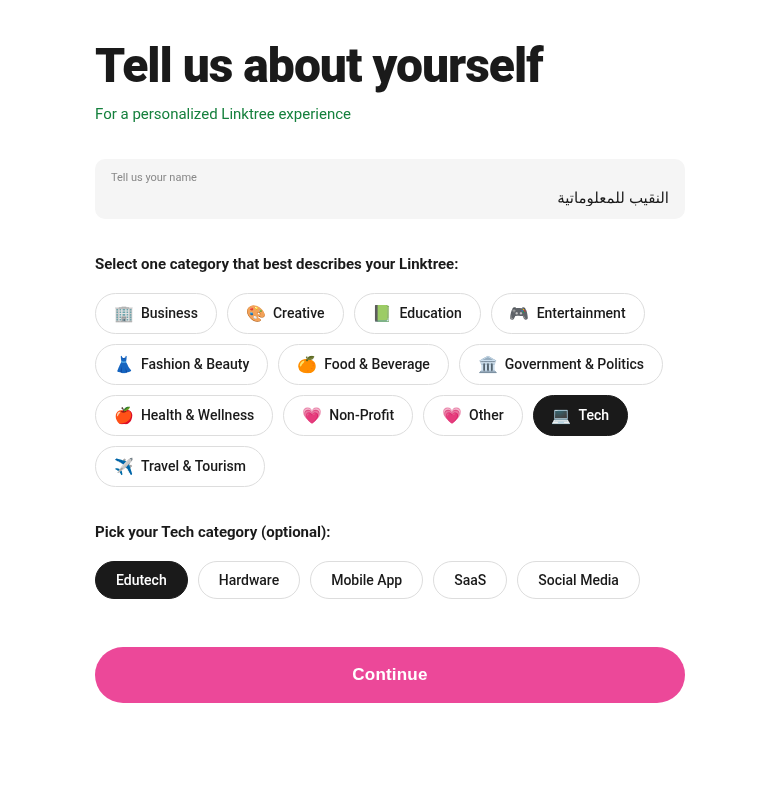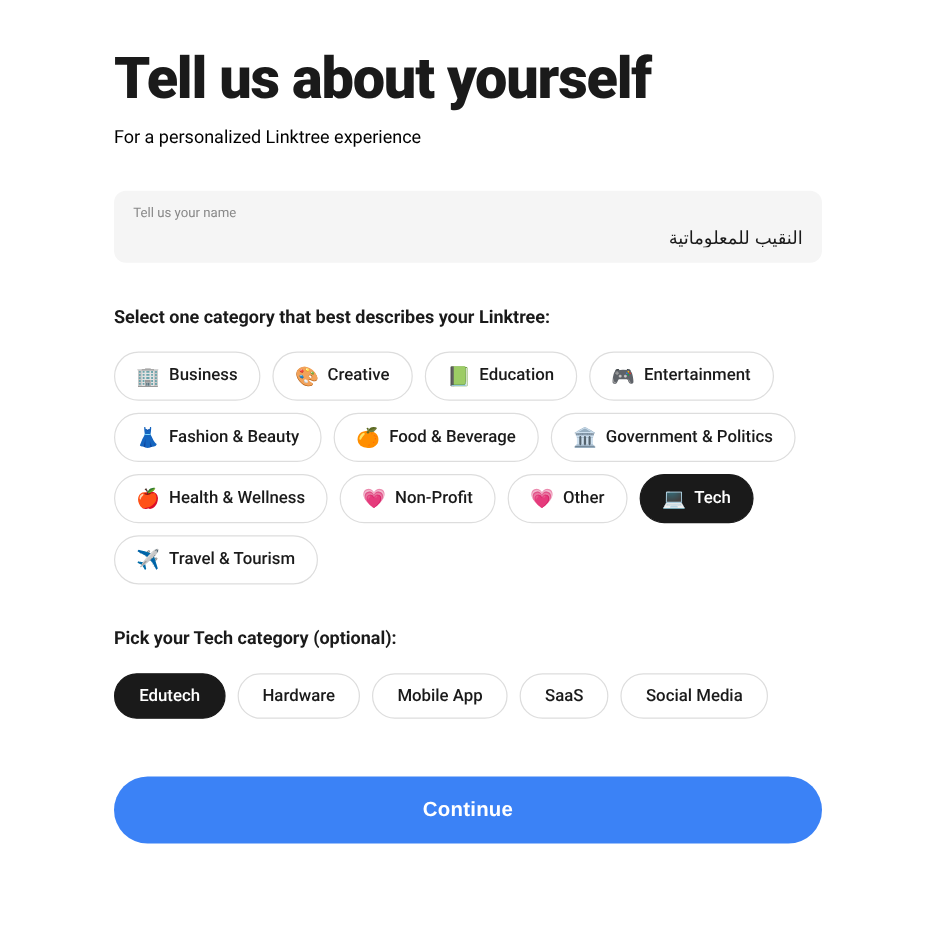--- a/index.html
+++ b/index.html
@@ -13,21 +13,21 @@
     }
     .page-title {
       font-size: 48px;
       font-weight: 900;
       line-height: 1.1;
       margin-bottom: 12px;
       letter-spacing: -1px;
     }
     .page-subtitle {
       font-size: 15px;
-      color: #000000;
+      color: #15803d;
       margin-bottom: 36px;
     }
     .name-input-wrapper {
       background: #f5f5f5;
       border-radius: 10px;
       padding: 12px 16px;
       margin-bottom: 36px;
     }
     .name-input-label {
       font-size: 11px;
@@ -104,21 +104,21 @@
     }
     .sub-pill.selected {
       background: #1a1a1a;
       color: #fff;
       border-color: #1a1a1a;
     }
     .continue-btn {
       display: block;
       width: 100%;
       padding: 18px;
-      background: #3b82f6;
+      background: #ec4899;
       color: #fff;
       font-size: 17px;
       font-weight: 700;
       border: none;
       border-radius: 50px;
       cursor: pointer;
       text-align: center;
       letter-spacing: 0.2px;
       transition: background 0.15s;
     }

